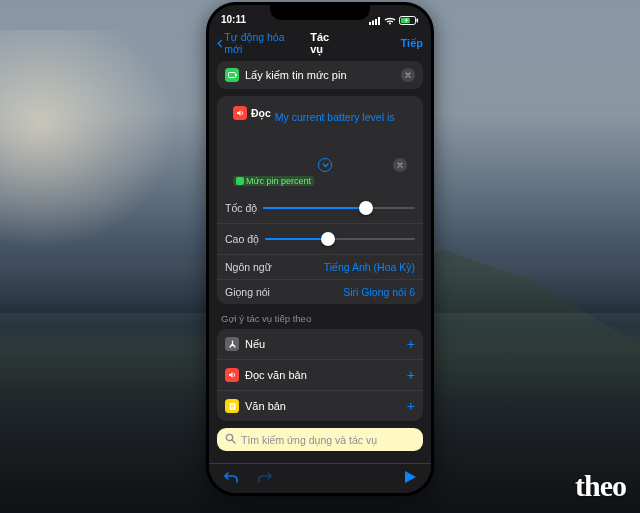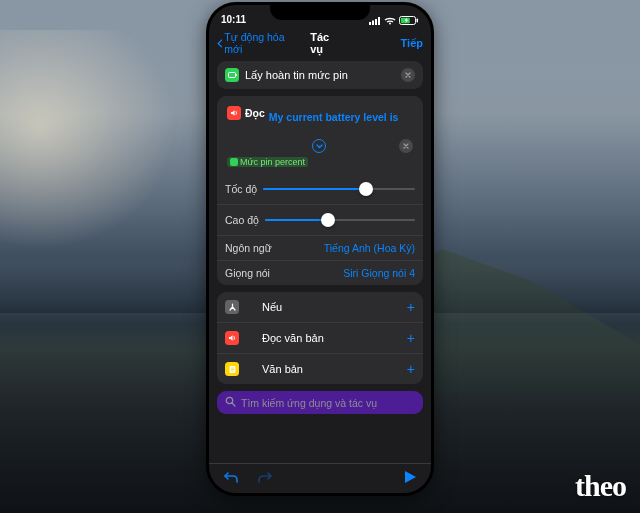--- a/index.html
+++ b/index.html
@@ -44,47 +44,47 @@
   .row { display:flex; align-items:center; padding:7px 8px; gap:6px; }
   .icon-box { width:14px; height:14px; border-radius:3.5px; display:flex; align-items:center; justify-content:center; flex-shrink:0; }
   .ic-green { background:#30d158; }
   .ic-red { background:#ff453a; }
   .ic-gray { background:#636366; }
   .ic-yellow { background:#ffd60a; }
   .row-title { flex:1; font-size:11px; color:#fff; }
   .clear-btn { width:14px; height:14px; border-radius:50%; background:#48484a; display:flex; align-items:center; justify-content:center; font-size:8px; color:#8e8e93; flex-shrink:0; }
   .expand-chev { width:14px; height:14px; border-radius:50%; border:1.2px solid #0a84ff; display:flex; align-items:center; justify-content:center; flex-shrink:0; }
 
-  .speak-body { padding:7px 10px; display:flex; flex-wrap:wrap; gap:2px 4px; align-items:center; font-size:10.5px; }
+  .speak-body { padding:7px 16px; display:flex; flex-wrap:wrap; gap:21px 4px; align-items:center; font-size:10.5px; }
   .speak-body .label { color:#fff; font-weight:600; }
-  .speak-body .token { color:#0a84ff; font-weight:700;margin-top:8px; }
+  .speak-body .token { color:#0a84ff; font-weight:400;margin-top:8px; }
   .speak-body .var-pill { background:#2a5230; color:#7ee07e; border-radius:3px; padding:0 3px; display:inline-flex; align-items:center; gap:2px; font-size:9px;margin-top:32px; }
   .speak-body .var-pill .vp-ic { width:8px; height:8px; background:#30d158; border-radius:2px; display:inline-block; }
 
   .option-row { display:flex; align-items:center; justify-content:space-between; padding:6px 8px; }
   .option-row + .option-row { border-top:1px solid #3a3a3c; }
   .opt-label { color:#d8d8dc; font-size:10.5px; }
   .opt-value { color:#0a84ff; font-size:10.5px; }
 
   .switch { width:30px; height:17px; border-radius:9px; background:#30d158; position:relative; }
   .switch .knob { position:absolute; right:1.5px; top:1.5px; width:14px; height:14px; border-radius:50%; background:#fff; }
 
   .slider { flex:1; height:18px; display:flex; align-items:center; position:relative; margin-left:6px; }
   .slider .track { height:2.5px; width:100%; background:#545458; border-radius:2px; position:relative; }
   .slider .fill { position:absolute; left:0; top:0; height:100%; background:#0a84ff; border-radius:2px; }
   .slider .thumb { position:absolute; top:50%; transform:translate(-50%,-50%); width:14px; height:14px; border-radius:50%; background:#fff; box-shadow:0 1px 3px rgba(0,0,0,.5); }
 
   .section-header { color:#8e8e93; font-size:9.5px; padding:2px 4px 5px; }
 
-  .sugg-row { display:flex; align-items:center; padding:7px 8px; gap:23px; }
+  .sugg-row { display:flex; align-items:center; padding:7px 8px; gap:6px; }
   .sugg-row + .sugg-row { border-top:1px solid #3a3a3c; }
   .sugg-title { flex:1; font-size:11px; color:#fff; }
   .plus { color:#0a84ff; font-size:14px; font-weight:300; }
 
-  .search { margin-top:4px; background:#4c1d95; border-radius:9px; display:flex; align-items:center; padding:5px 8px; gap:5px; }
+  .search { margin-top:4px; background:#fef9c3; border-radius:9px; display:flex; align-items:center; padding:5px 8px; gap:5px; }
   .search .mag { color:#8e8e93; }
   .search .ph { color:#8e8e93; font-size:10.5px; }
 
   .toolbar { height:30px; border-top:1px solid #3a3a3c; background:#1c1c1e; display:flex; align-items:center; justify-content:space-between; padding:0 14px; }
   .tb-left { display:flex; gap:18px; }
   .tb-btn { color:#0a84ff; opacity:.9; }
   .tb-btn.disabled { opacity:.35; }
   .play { color:#0a84ff; }
 
   .watermark {
@@ -154,21 +154,21 @@
       <div class="content">
 
         <div class="card">
           <div class="row">
             <div class="icon-box ic-green">
               <svg width="9" height="8" viewBox="0 0 9 8">
                   <rect x="0.5" y="1.5" width="7" height="5" rx="1" fill="none" stroke="#fff" stroke-width="1"></rect>
                   <rect x="7.8" y="3" width="1" height="2" fill="#fff"></rect>
                 </svg>
             </div>
-            <div class="row-title">Lấy hoàn tin mức pin</div>
+            <div class="row-title">Lấy kiếm tin mức pin</div>
             <div class="clear-btn">
               <svg width="6" height="6" viewBox="0 0 6 6">
                   <path d="M1 1 L5 5 M5 1 L1 5" stroke="#9a9a9e" stroke-width="1.3" stroke-linecap="round"></path>
                 </svg>
             </div>
           </div>
         </div>
 
         <div class="card">
           <div class="speak-body">
@@ -213,24 +213,25 @@
                 </div>
               <div class="thumb" style="left:42%"></div>
             </div>
           </div>
           <div class="option-row">
             <span class="opt-label">Ngôn ngữ</span>
             <span class="opt-value">Tiếng Anh (Hoa Kỳ)</span>
           </div>
           <div class="option-row">
             <span class="opt-label">Giọng nói</span>
-            <span class="opt-value">Siri Giọng nói 4</span>
-          </div>
-        </div>
-
+            <span class="opt-value">Siri Giọng nói 6</span>
+          </div>
+        </div>
+
+        <div class="section-header">Gợi ý tác vụ tiếp theo</div>
 
         <div class="card">
           <div class="sugg-row">
             <div class="icon-box ic-gray">
               <svg width="9" height="9" viewBox="0 0 9 9">
                   <path d="M4.5 1 L4.5 4 L2 7 M4.5 4 L7 7" stroke="#fff" stroke-width="1.2" fill="none" stroke-linecap="round" stroke-linejoin="round"></path>
                 </svg>
             </div>
             <div class="sugg-title">Nếu</div>
             <div class="plus">+</div>

